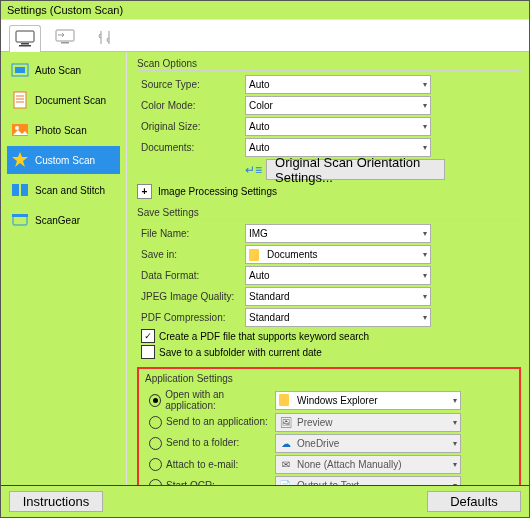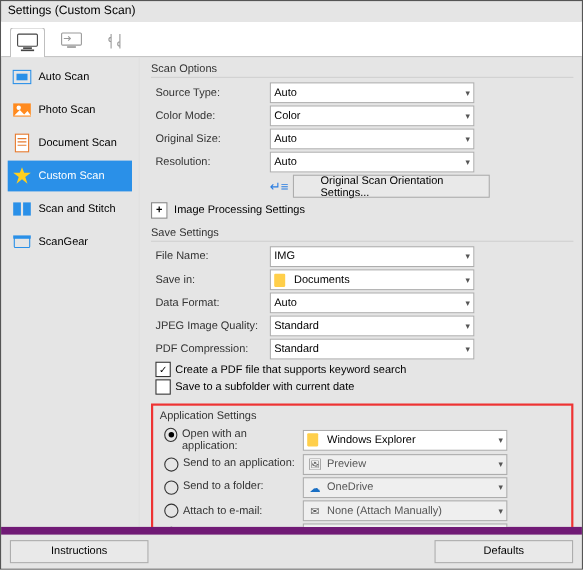--- a/index.html
+++ b/index.html
@@ -1,40 +1,40 @@
 <!DOCTYPE html>
 <html><head>
 <meta charset="utf-8">
 <style>
 html,body{margin:0;padding:0;font-family:"Segoe UI",Tahoma,sans-serif;font-size:11px;color:#000;background:#fff}
-.window{width:528px;height:516px;border:1px solid #555;background:#e5e5e5;position:relative;display:flex;flex-direction:column}
+.window{width:528px;height:516px;border:1px solid #555;background:#bef264;position:relative;display:flex;flex-direction:column}
 .titlebar{padding:3px 6px;font-size:11px;border-bottom:1px solid #e5e5e5}
 .tabrow{display:flex;align-items:flex-end;border-bottom:1px solid #bfbfbf;padding:4px 8px 0;gap:8px;background:#fff}
 .tab{width:30px;height:26px;border:1px solid transparent;border-bottom:none;display:flex;align-items:center;justify-content:center;cursor:pointer}
 .tab.active{border-color:#bfbfbf;border-top-left-radius:3px;border-top-right-radius:3px;background:#fff;position:relative;top:1px}
 .body{flex:1;display:flex;overflow:hidden}
 .sidebar{width:113px;border-right:1px solid #e0e0e0;padding:4px 6px 4px 6px;display:flex;flex-direction:column;gap:2px}
 .side-item{display:flex;align-items:center;gap:6px;padding:5px 4px;cursor:pointer;font-size:10px}
 .side-item .ic{width:18px;height:18px;display:flex;align-items:center;justify-content:center}
 .side-item.selected{background:#2a90e8;color:#fff}
 .main{flex:1;padding:6px 8px 6px 10px;overflow:auto}
 .group{margin-bottom:8px}
 .group-title{font-size:10px;color:#333;padding-bottom:1px;border-bottom:1px solid #d0d0d0;margin-bottom:4px}
 .row{display:flex;align-items:center;margin:2px 0;gap:6px}
 .lbl{width:98px;font-size:10px;color:#333;text-align:left;padding-left:4px}
 .sel,.txt{flex:1;max-width:178px;height:17px;font-size:10px;border:1px solid #adadad;background:#fff;padding:0 3px;display:flex;align-items:center;justify-content:space-between;cursor:pointer}
 .sel .arrow{font-size:8px;color:#555}
-.btn{height:19px;border:1px solid #adadad;background:#e9e9e9;font-size:10px;padding:0 24px;cursor:pointer;display:flex;align-items:center;justify-content:center}
+.btn{height:19px;border:1px solid #adadad;background:#e9e9e9;font-size:13px;padding:0 8px;cursor:pointer;display:flex;align-items:center;justify-content:center}
 .btn.wide{width:178px}
 .chk-row{display:flex;align-items:center;gap:4px;font-size:10px;padding-left:4px;margin:2px 0}
 .chk{width:12px;height:12px;border:1px solid #333;display:flex;align-items:center;justify-content:center;font-size:9px;color:#000;cursor:pointer;background:#fff}
 .radio{width:11px;height:11px;border:1px solid #333;border-radius:50%;display:flex;align-items:center;justify-content:center;cursor:pointer}
 .radio.checked::after{content:"";width:5px;height:5px;background:#000;border-radius:50%}
 .app-group{border:2px solid #e33;padding:4px 6px;margin-top:4px}
-.footer{border-top:7px solid #701a75;padding:5px 8px;display:flex;align-items:flex-start;gap:12px}
+.footer{border-top:1px solid #701a75;padding:5px 8px;display:flex;align-items:flex-start;gap:12px}
 .footer .spacer{flex:1}
 .footer .btn{width:76px;justify-content:center}
 .footer .btn.primary{border:1px solid #2a7de1}
 .expand{width:13px;height:13px;border:1px solid #888;display:flex;align-items:center;justify-content:center;font-size:10px;font-weight:bold;cursor:pointer;background:#fff}
 .icon-folder{width:14px;height:12px;background:#ffcf4a;border-radius:1px;display:inline-block;margin-right:4px}
 .sel.disabled{background:#efefef;color:#555}
 .sel .pre-ic{width:14px;height:12px;display:inline-flex;align-items:center;justify-content:center;margin-right:4px}
 </style>
 </head>
 <body>
@@ -72,38 +72,38 @@
             <svg width="18" height="18">
               <rect x="1" y="3" width="16" height="12" fill="none" stroke="#2a90e8"></rect>
               <rect x="4" y="6" width="10" height="6" fill="#2a90e8"></rect>
             </svg>
           </span>
           <span>Auto Scan</span>
         </div>
       <div class="side-item">
           <span class="ic">
             <svg width="18" height="18">
-              <rect x="1" y="3" width="16" height="12" fill="#ff8a1e"></rect>
-              <circle cx="6" cy="7" r="2" fill="#fff"></circle>
-              <path d="M2 14 L7 9 L11 13 L14 10 L17 14 Z" fill="#fff"></path>
-            </svg>
-          </span>
-          <span>Photo Scan</span>
-        </div>
-      <div class="side-item">
-          <span class="ic">
-            <svg width="18" height="18">
               <rect x="3" y="1" width="12" height="16" fill="#fff" stroke="#e77b2f"></rect>
               <line x1="5" y1="5" x2="13" y2="5" stroke="#e77b2f"></line>
               <line x1="5" y1="8" x2="13" y2="8" stroke="#e77b2f"></line>
               <line x1="5" y1="11" x2="13" y2="11" stroke="#e77b2f"></line>
             </svg>
           </span>
           <span>Document Scan</span>
         </div>
+      <div class="side-item">
+          <span class="ic">
+            <svg width="18" height="18">
+              <rect x="1" y="3" width="16" height="12" fill="#ff8a1e"></rect>
+              <circle cx="6" cy="7" r="2" fill="#fff"></circle>
+              <path d="M2 14 L7 9 L11 13 L14 10 L17 14 Z" fill="#fff"></path>
+            </svg>
+          </span>
+          <span>Photo Scan</span>
+        </div>
       <div class="side-item selected">
           <span class="ic">
             <svg width="18" height="18">
               <path d="M9 1 L11 6 L17 6 L12 10 L14 16 L9 12 L4 16 L6 10 L1 6 L7 6 Z" fill="#ffcf1e"></path>
             </svg>
           </span>
           <span>Custom Scan</span>
         </div>
       <div class="side-item">
           <span class="ic">
@@ -143,21 +143,21 @@
             </div>
           </div>
         <div class="row">
             <span class="lbl">Original Size:</span>
             <div class="sel">
               <span>Auto</span>
               <span class="arrow">▾</span>
             </div>
           </div>
         <div class="row">
-            <span class="lbl">Resolution:</span>
+            <span class="lbl">Documents:</span>
             <div class="sel">
               <span>Auto</span>
               <span class="arrow">▾</span>
             </div>
           </div>
         <div class="row">
             <span class="lbl"></span>
           <div style="flex:1;max-width:200px;display:flex;align-items:center;gap:4px;justify-content:flex-end">
             <span style="color:#2a7de1;font-size:12px;cursor:pointer">↵≡</span>
             <div class="btn wide" style="width:178px">Original Scan Orientation Settings...</div>
@@ -217,21 +217,21 @@
           </div>
         <div class="chk-row">
             <span class="chk"></span>
             <span>Save to a subfolder with current date</span>
           </div>
       </div>
 
       <div class="app-group">
         <div class="group-title" style="border:none">Application Settings</div>
         <div class="row">
-            <span class="lbl" style="display:flex;align-items:flex-start;gap:4px;width:120px">
+            <span class="lbl" style="display:flex;align-items:center;gap:4px;width:120px">
               <span class="radio checked"></span>
               <span>Open with an application:</span>
             </span>
             <div class="sel">
               <span style="display:flex;align-items:center">
                 <span class="pre-ic">
                   <span class="icon-folder"></span>
                 </span>
                 <span>Windows Explorer</span>
               </span>

